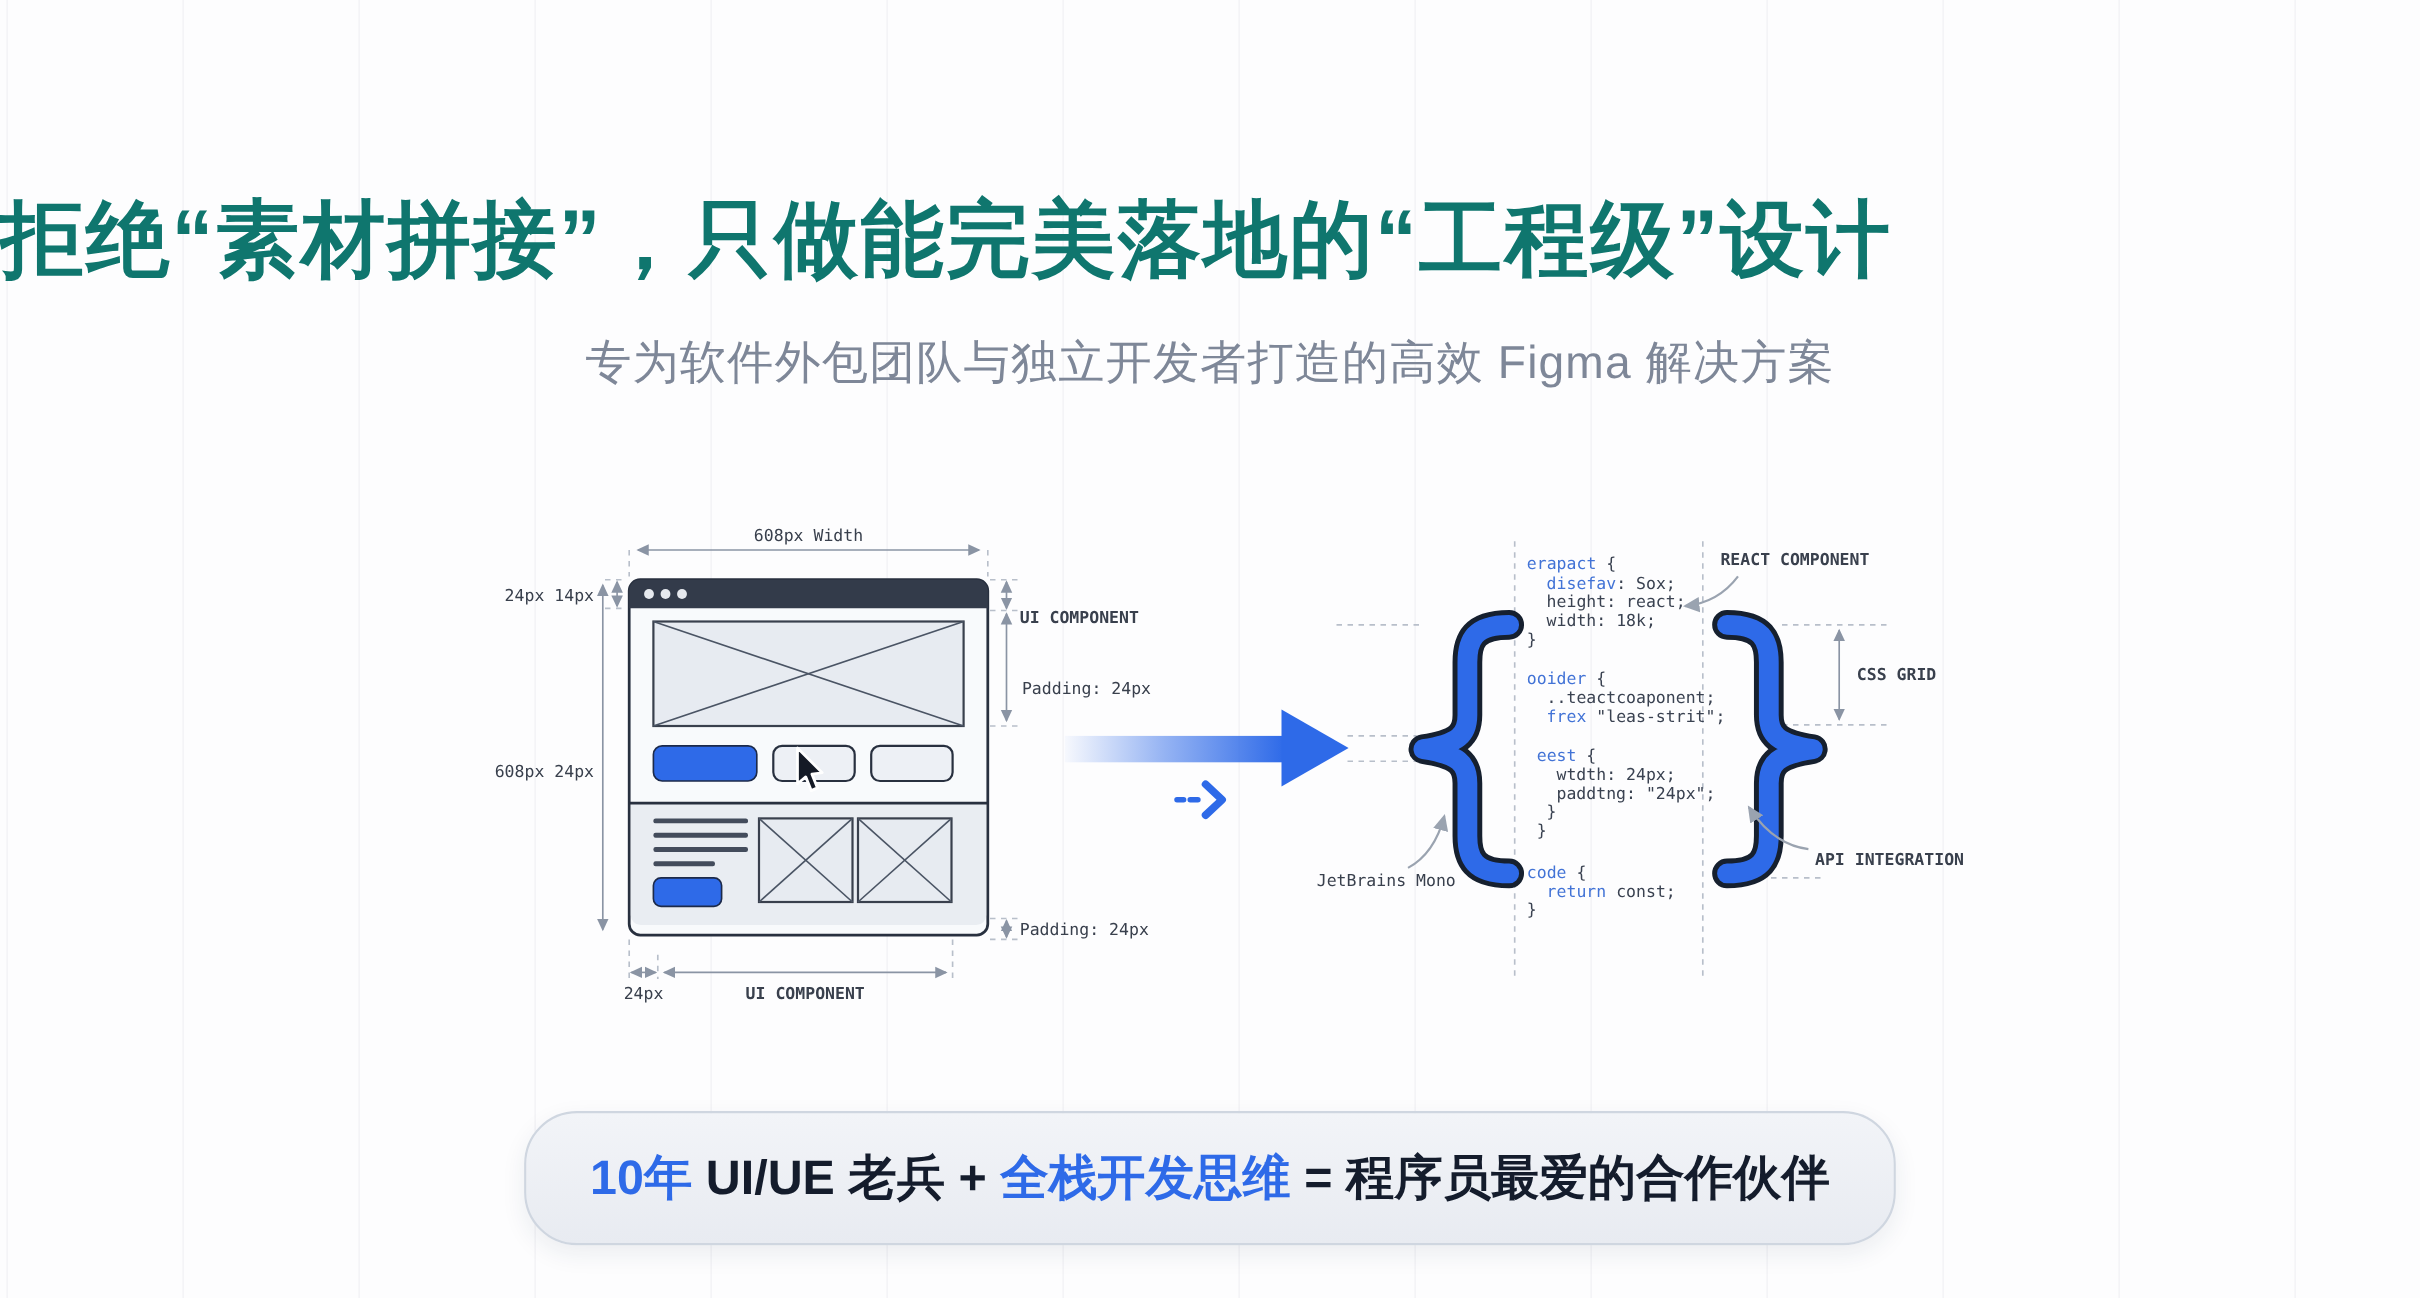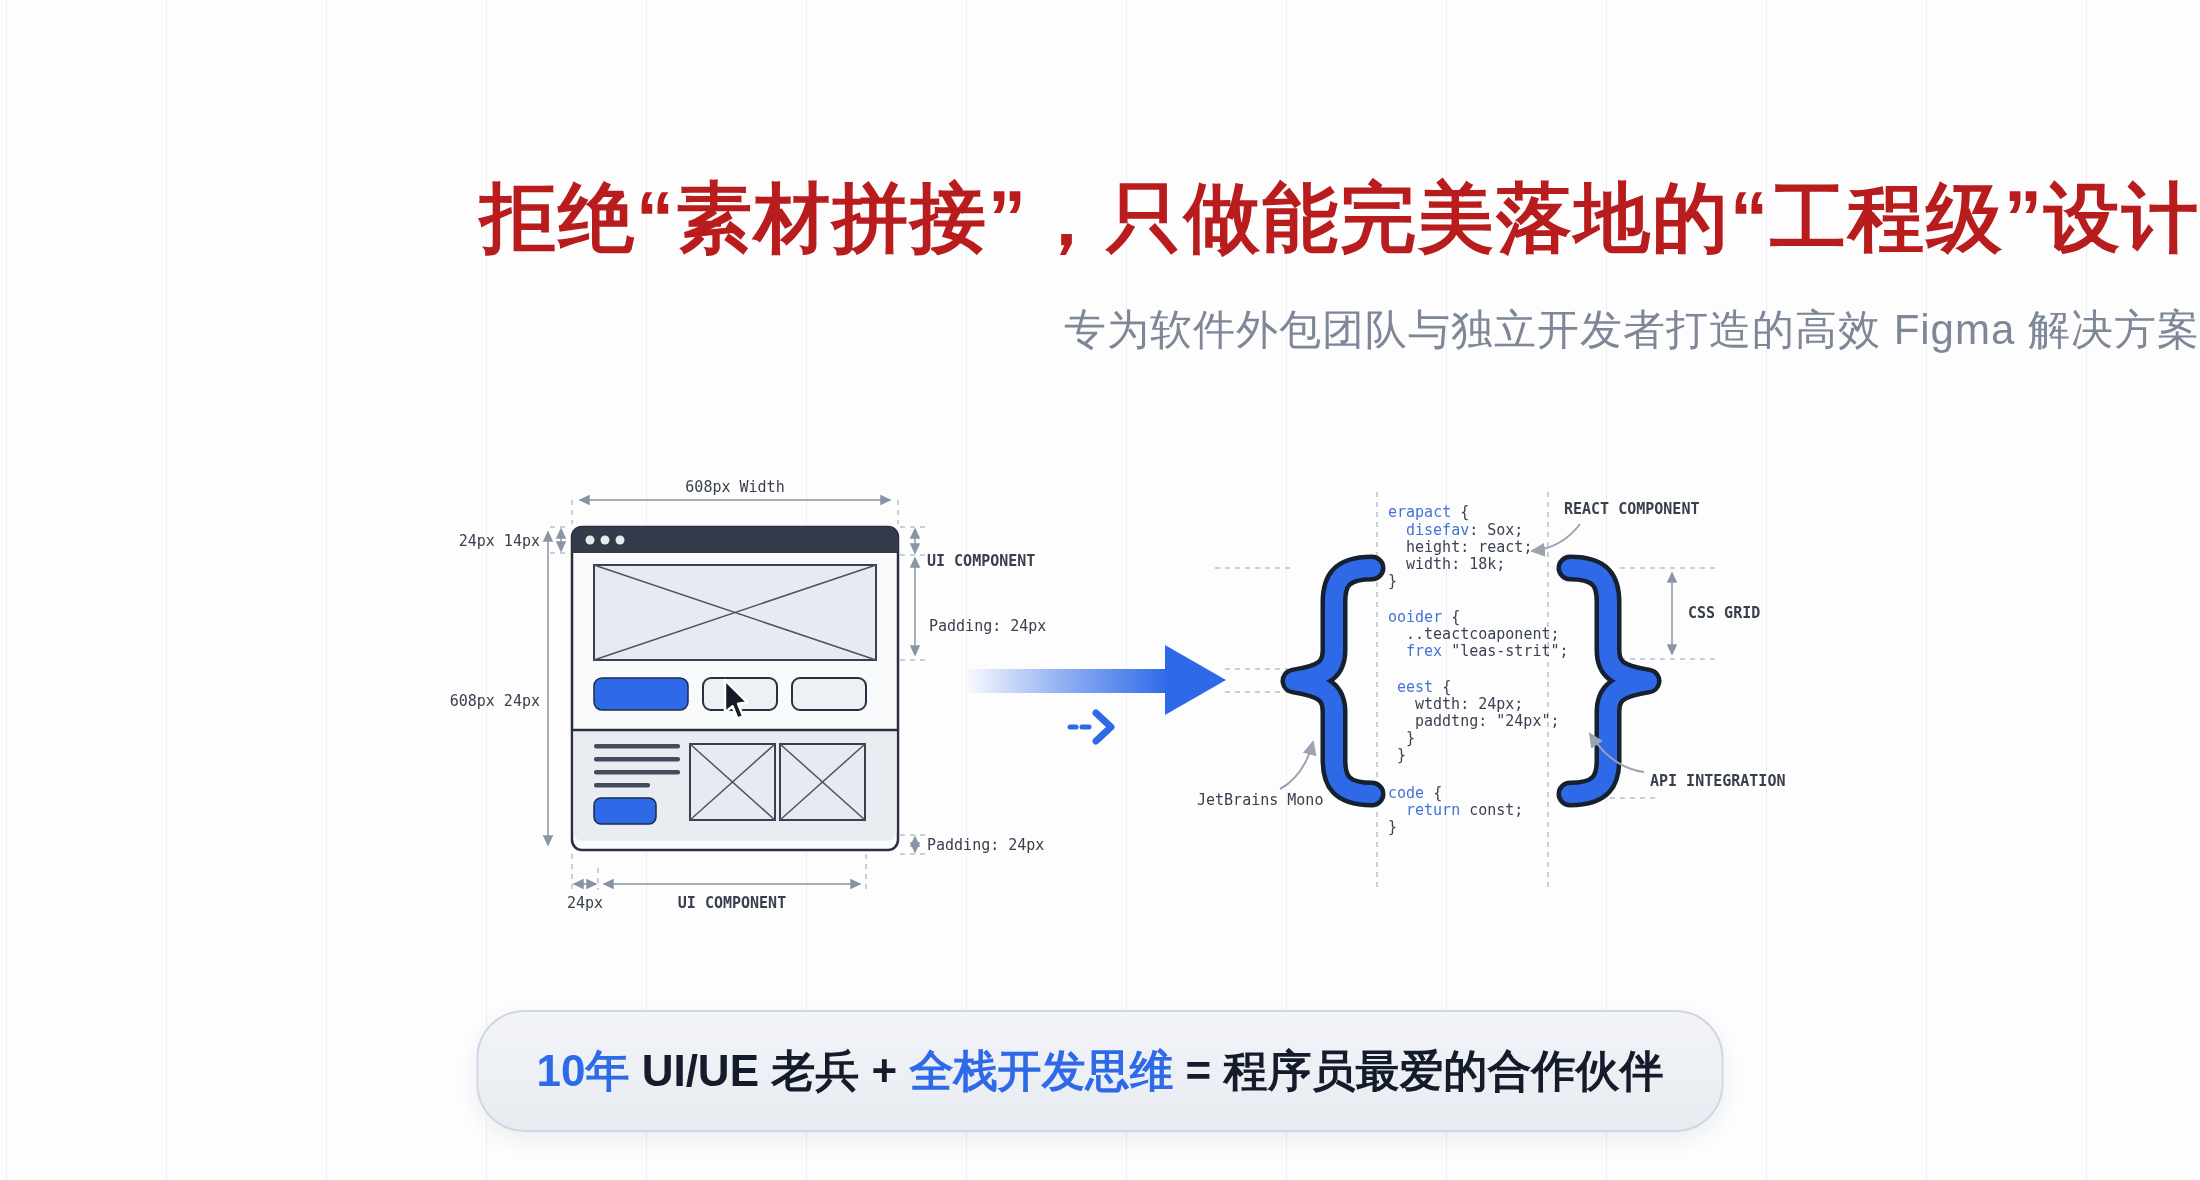--- a/index.html
+++ b/index.html
@@ -9,26 +9,26 @@
     font-family:"Liberation Sans",sans-serif;
   }
   .page::before{
     content:"";position:absolute;inset:0;pointer-events:none;
     background:repeating-linear-gradient(90deg,#ededf1 0px,#ededf1 1px,transparent 1px,transparent 160px);
     background-position:6px 0;
     opacity:.9;
   }
   .headline{
     position:absolute;left:0;right:0;top:168px;margin:0;
-    text-align:right;font-size:76px;font-weight:700;letter-spacing:2px;
-    color:#b91c1c;
+    text-align:left;font-size:76px;font-weight:700;letter-spacing:2px;
+    color:#0f766e;
   }
   .subtitle{
     position:absolute;left:0;right:0;top:302px;margin:0;
-    text-align:right;font-size:42px;font-weight:500;letter-spacing:1px;
+    text-align:center;font-size:42px;font-weight:500;letter-spacing:1px;
     color:#7e8798;
   }
   .diagram{position:absolute;left:420px;top:462px;}
   .dim{font-family:"DejaVu Sans Mono","Liberation Mono",monospace;font-size:15px;fill:#39404d;}
   .dim-b{font-weight:bold;}
   .code-line{font-family:"DejaVu Sans Mono","Liberation Mono",monospace;font-size:15px;white-space:pre;}
   .code-line tspan.kw{fill:#4273d6;}
   .code-line tspan.pl{fill:#3a4251;}
   .guide{stroke:#b8bfca;stroke-width:1.5;stroke-dasharray:5 5;fill:none;}
   .mline{stroke:#8a94a4;stroke-width:1.5;fill:none;}

